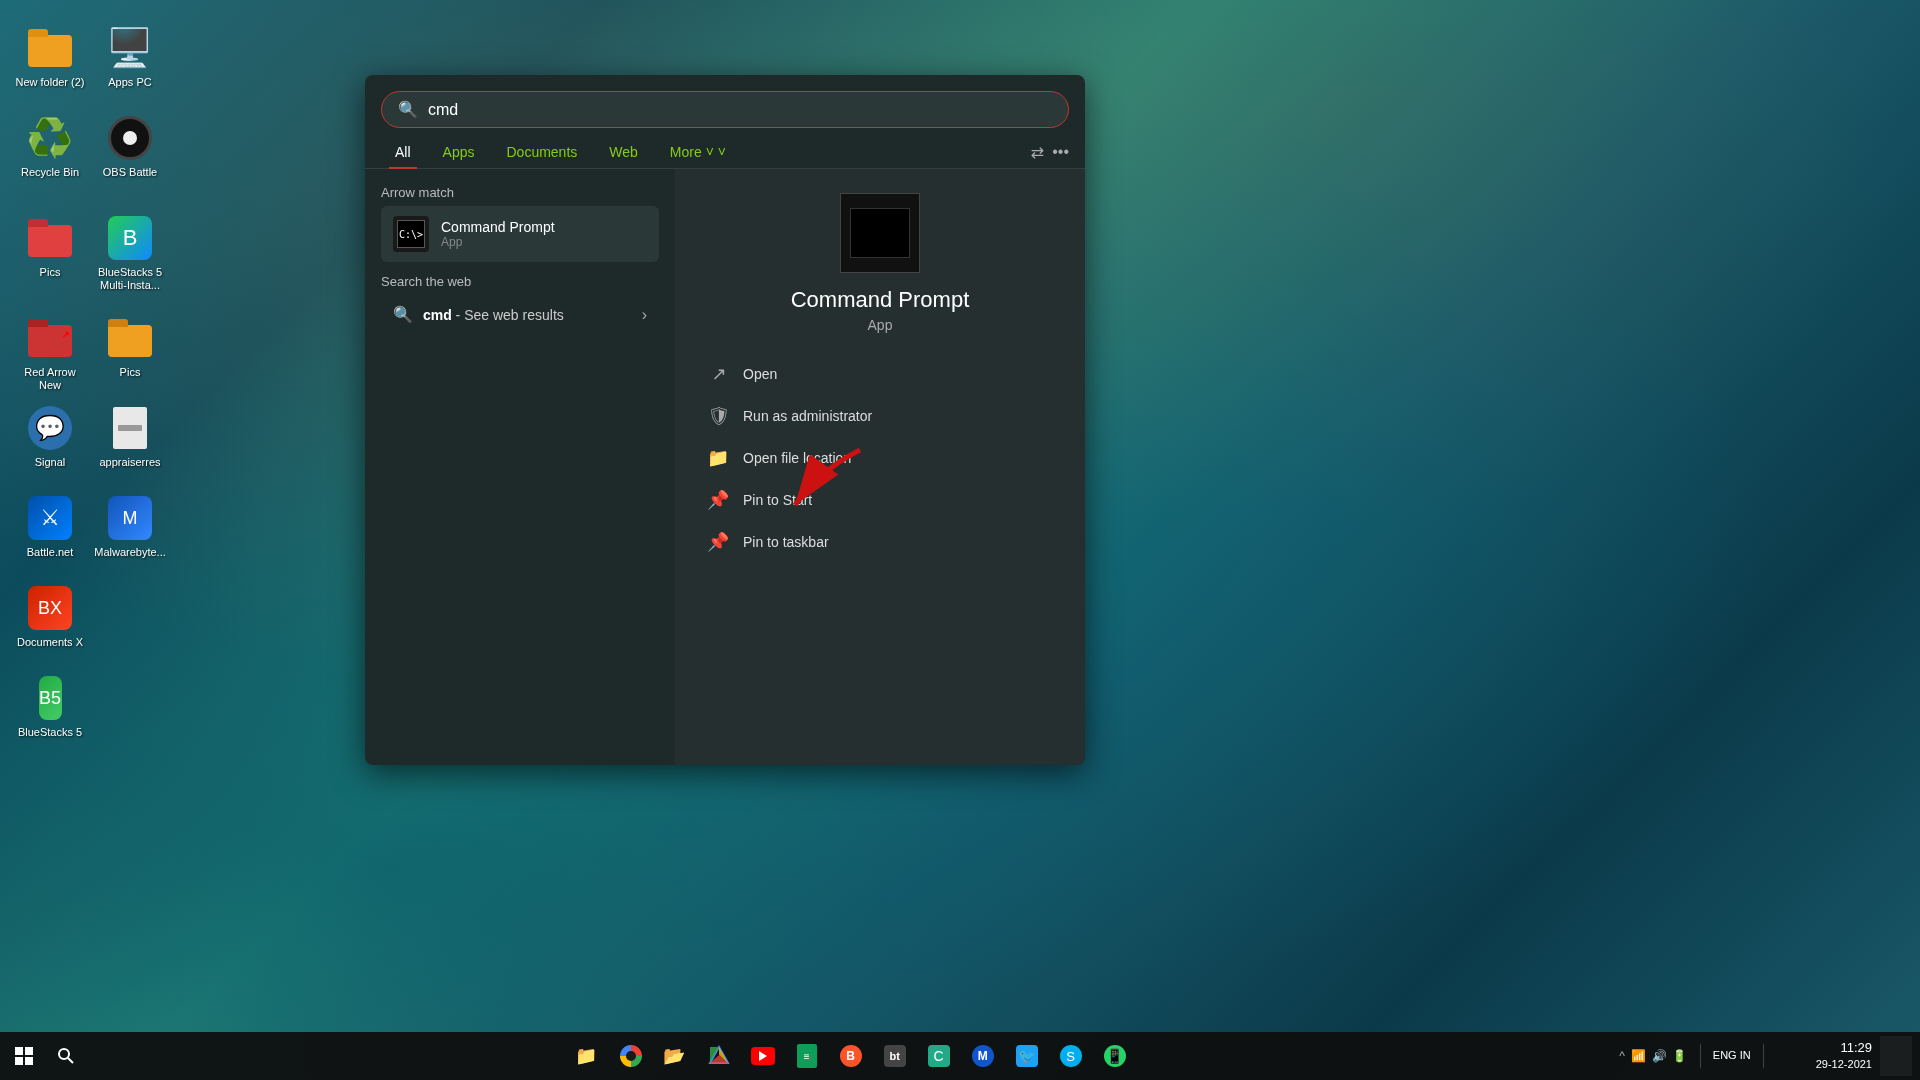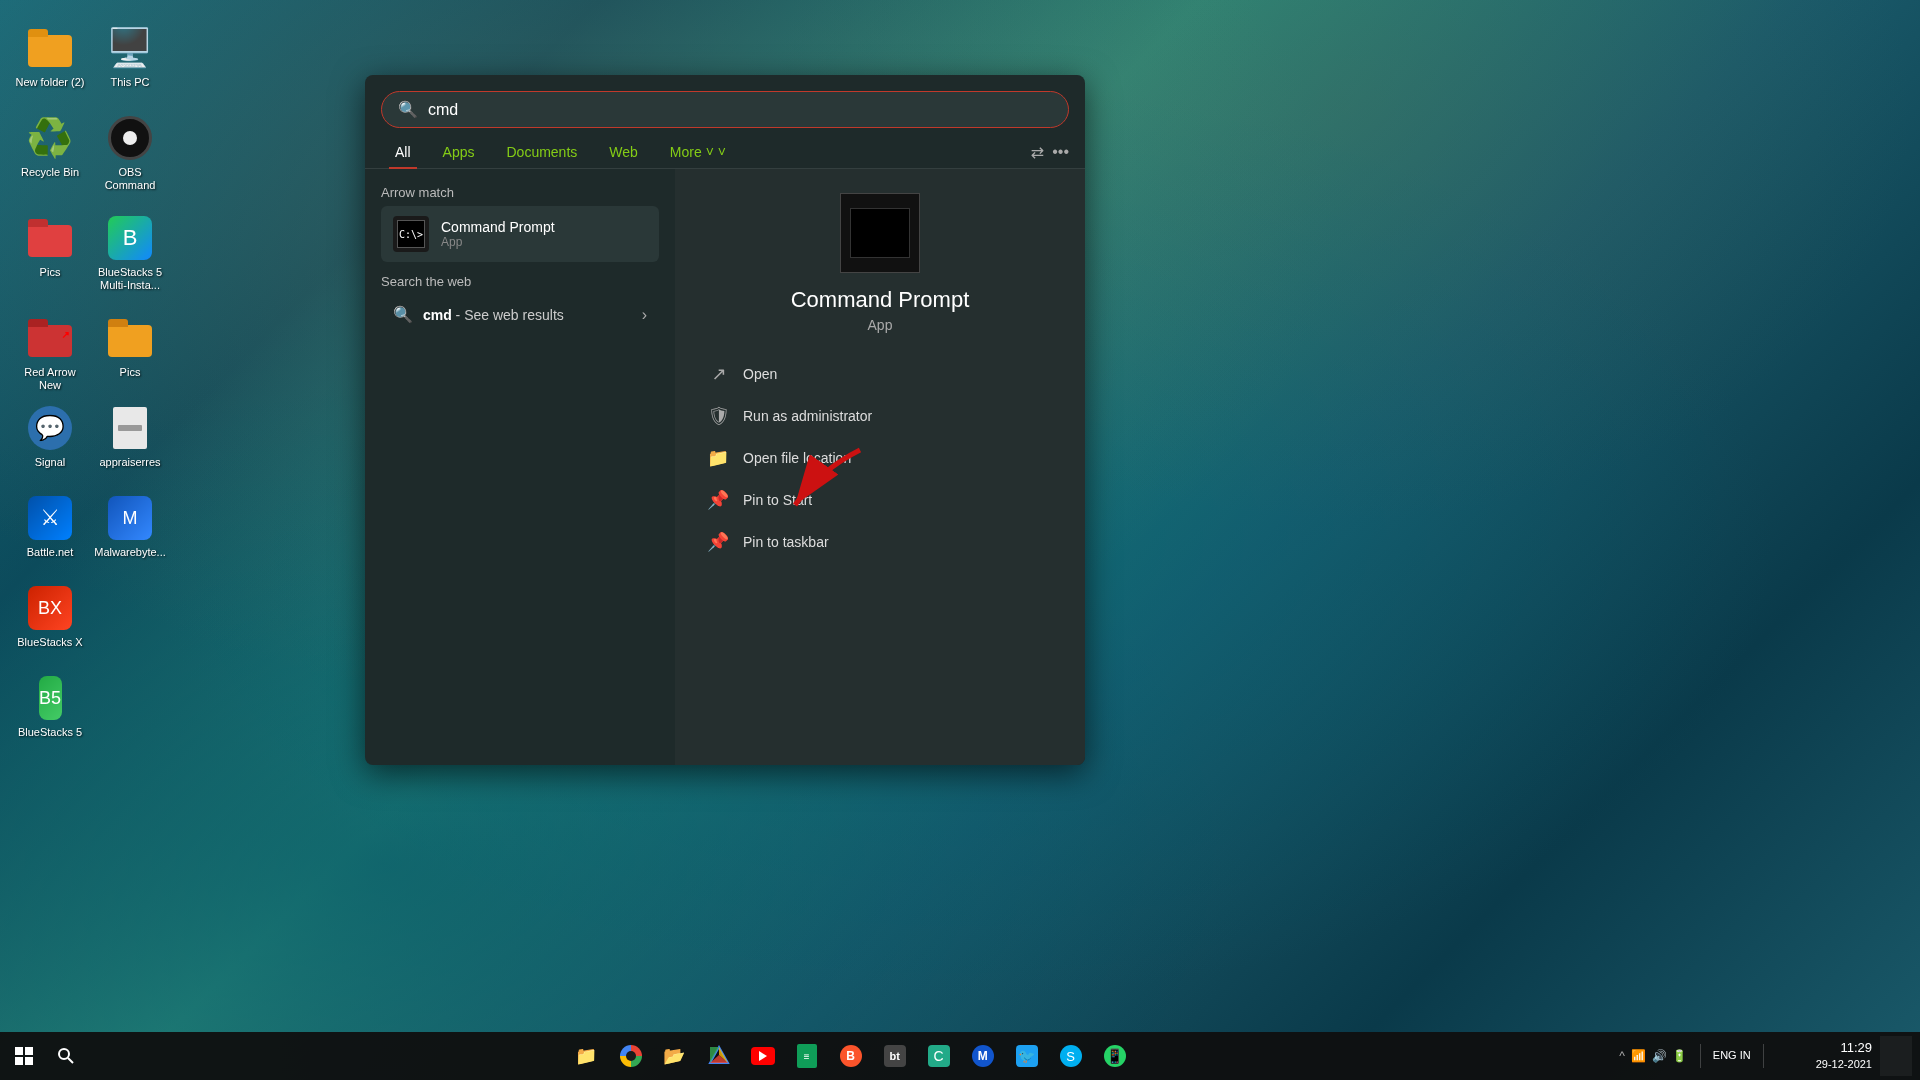--- a/index.html
+++ b/index.html
@@ -401,35 +401,35 @@
       <div style="width:44px;height:38px;position:relative;">
         <div style="position:absolute;top:6px;left:0;width:44px;height:32px;background:#f0a020;border-radius:0 4px 4px 4px;"></div>
         <div style="position:absolute;top:0;left:0;width:20px;height:8px;background:#e09010;border-radius:3px 3px 0 0;"></div>
       </div>
     </div>
     <div class="icon-label">New folder (2)</div>
   </div>
 
   <div class="desktop-icon" style="top:20px;left:90px">
     <div class="icon-img" style="font-size:38px;">🖥️</div>
-    <div class="icon-label">This PC</div>
+    <div class="icon-label">Apps PC</div>
   </div>
 
   <div class="desktop-icon" style="top:110px;left:10px">
     <div class="icon-img" style="font-size:38px;color:#44aacc;">♻️</div>
     <div class="icon-label">Recycle Bin</div>
   </div>
 
   <div class="desktop-icon" style="top:110px;left:90px">
     <div class="icon-img">
       <div style="width:44px;height:44px;background:#111;border-radius:50%;display:flex;align-items:center;justify-content:center;border:3px solid #444;">
         <div style="width:14px;height:14px;background:#eee;border-radius:50%;"></div>
       </div>
     </div>
-    <div class="icon-label">OBS Command</div>
+    <div class="icon-label">OBS Battle</div>
   </div>
 
   <div class="desktop-icon" style="top:210px;left:10px">
     <div class="icon-img">
       <div style="width:44px;height:38px;position:relative;">
         <div style="position:absolute;top:6px;left:0;width:44px;height:32px;background:#e04040;border-radius:0 4px 4px 4px;"></div>
         <div style="position:absolute;top:0;left:0;width:20px;height:8px;background:#c03030;border-radius:3px 3px 0 0;"></div>
       </div>
     </div>
     <div class="icon-label">Pics</div>
@@ -491,21 +491,21 @@
     <div class="icon-img">
       <div style="width:44px;height:44px;background:linear-gradient(135deg,#1155bb,#3388ff);border-radius:8px;display:flex;align-items:center;justify-content:center;font-size:18px;color:white;">M</div>
     </div>
     <div class="icon-label">Malwarebyte...</div>
   </div>
 
   <div class="desktop-icon" style="top:580px;left:10px">
     <div class="icon-img">
       <div style="width:44px;height:44px;background:linear-gradient(135deg,#cc2200,#ff4422);border-radius:8px;display:flex;align-items:center;justify-content:center;font-size:18px;color:white;">BX</div>
     </div>
-    <div class="icon-label">BlueStacks X</div>
+    <div class="icon-label">Documents X</div>
   </div>
 
   <div class="desktop-icon" style="top:670px;left:10px">
     <div class="icon-img">
       <div style="width:23px;height:44px;background:linear-gradient(135deg,#22aa44,#44cc66);border-radius:8px;display:flex;align-items:center;justify-content:center;font-size:18px;color:white;">B5</div>
     </div>
     <div class="icon-label">BlueStacks 5</div>
   </div>
 
   <div id="start-menu">

